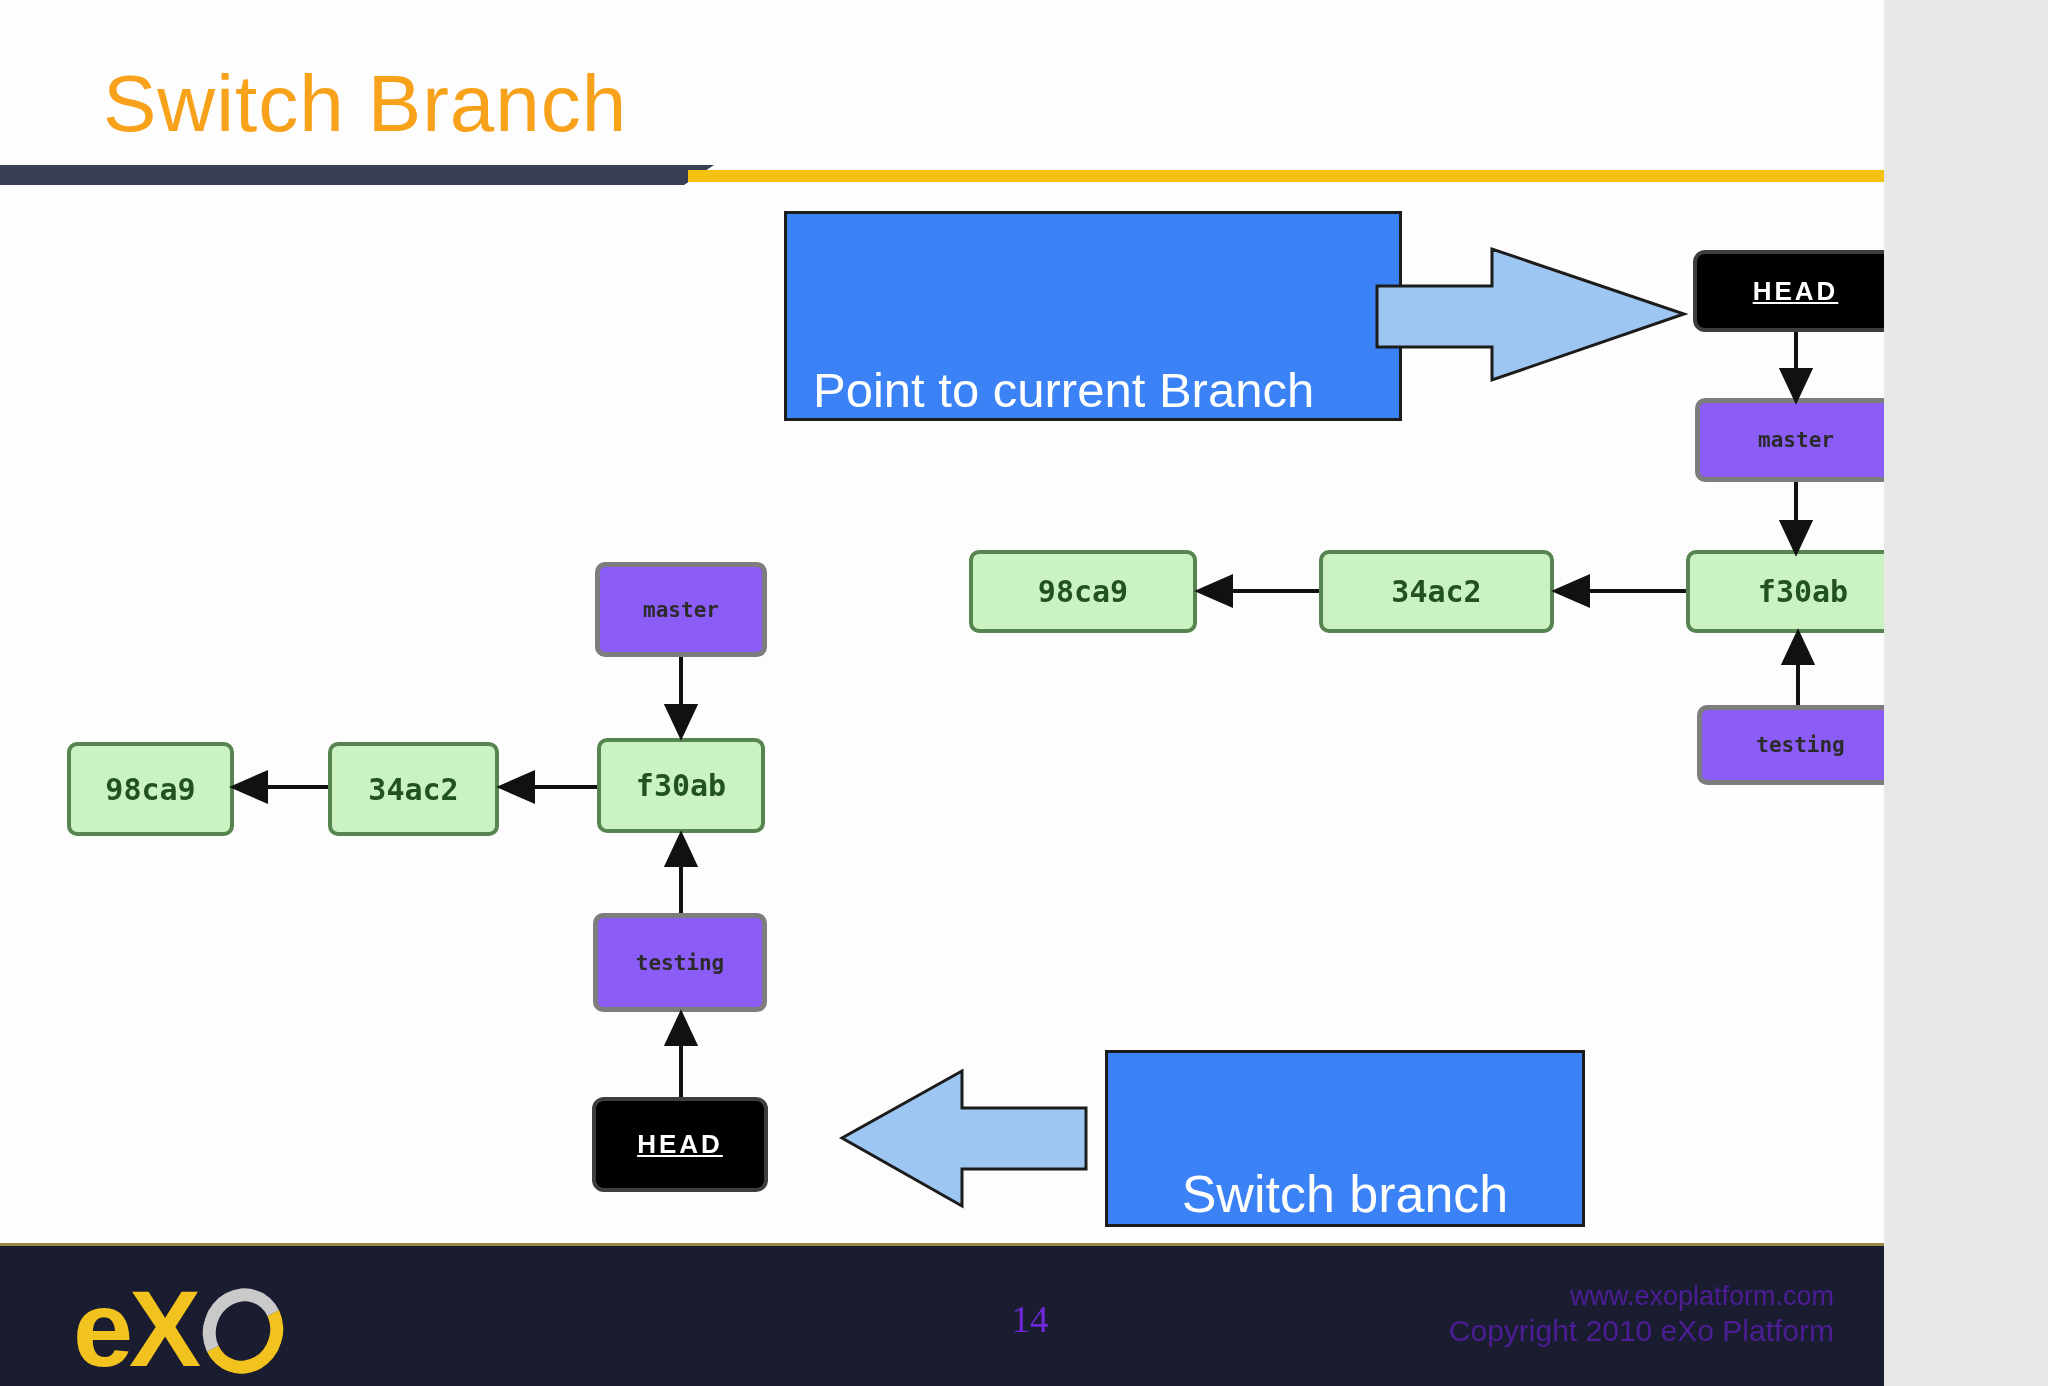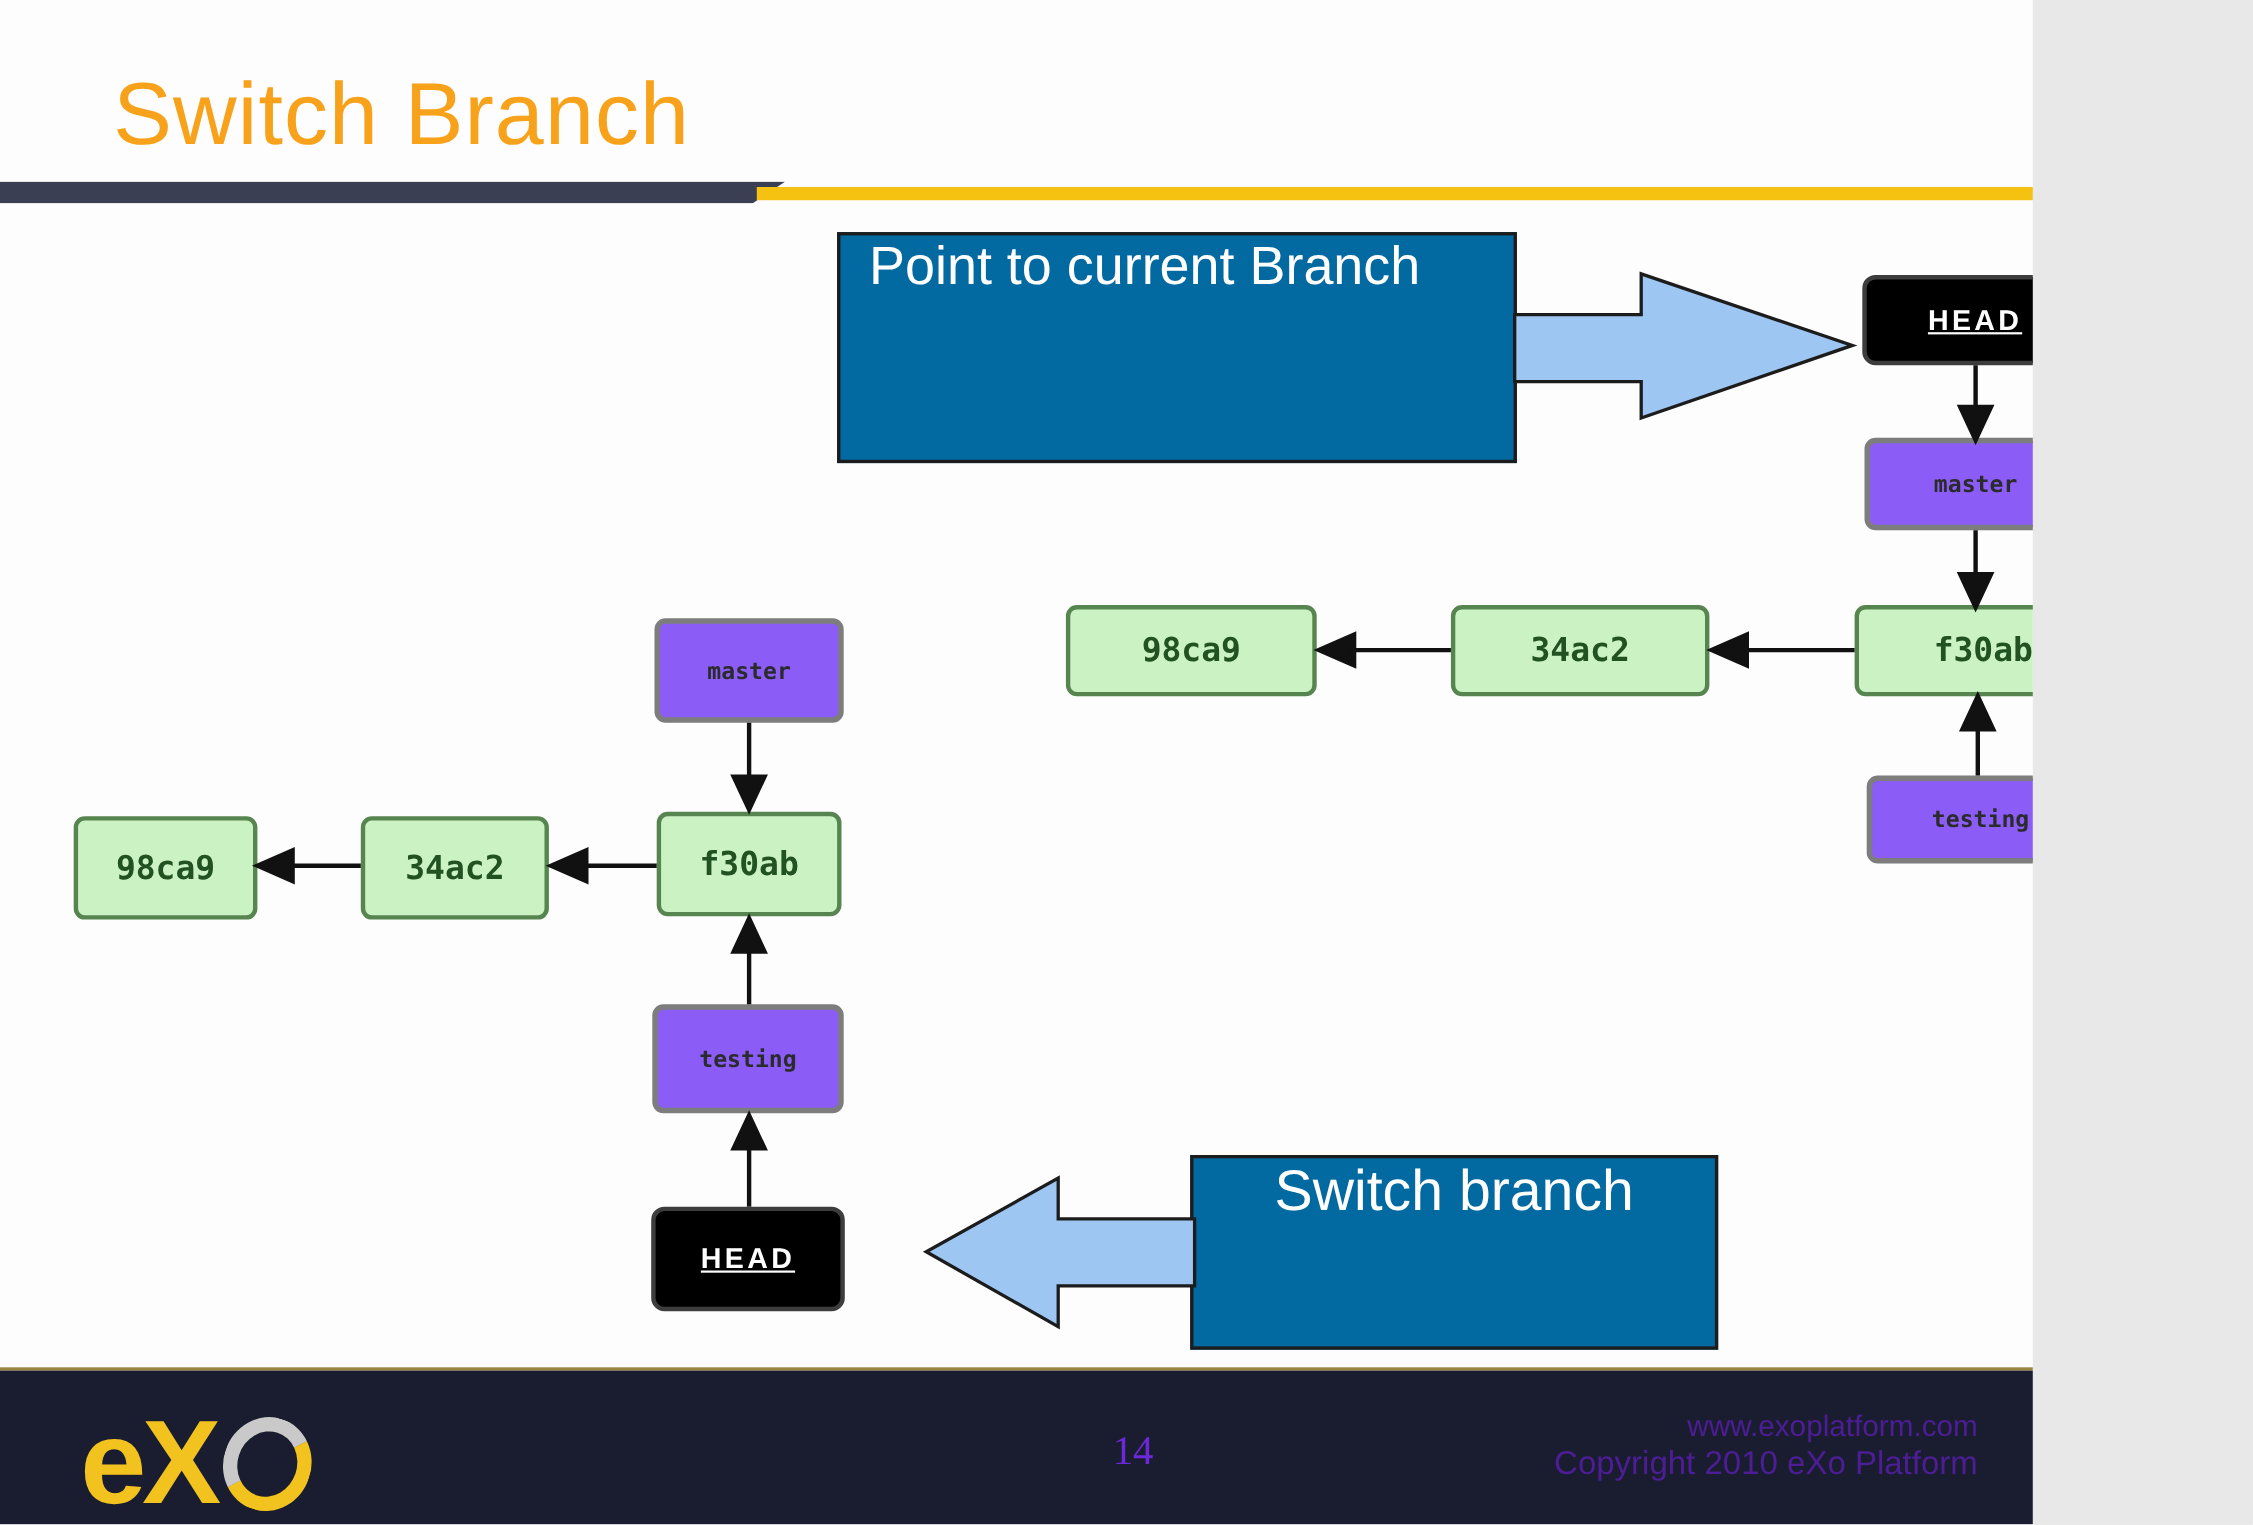--- a/index.html
+++ b/index.html
@@ -1,26 +1,26 @@
 <!DOCTYPE html>
 <html><head>
 <meta charset="utf-8">
 <style>
   html,body{margin:0;padding:0;background:#e8e8e8;}
   .slide{position:relative;width:1848px;height:1386px;background:#fdfdfd;overflow:hidden;
-         font-family:"Liberation Sans",sans-serif;}
+         font-family:"Liberation Sans",sans-serif;padding-left:36px;}
   
   .title{position:absolute;left:103px;top:58px;font-size:80px;color:#F7A21A;
          letter-spacing:1px;white-space:nowrap;}
   .bar-navy{position:absolute;left:0;top:165px;width:714px;height:20px;background:#3A3F54;
             clip-path:polygon(0 0,100% 0,calc(100% - 30px) 100%,0 100%);}
   .bar-gold{position:absolute;left:688px;top:170px;width:1360px;height:12px;background:#F5C211;}
   
-  .callout{position:absolute;box-sizing:border-box;background:#0369a1;border:3px solid #1c1c1c;
-           display:flex;align-items:flex-start;color:#ffffff;}
+  .callout{position:absolute;box-sizing:border-box;background:#3b82f6;border:3px solid #1c1c1c;
+           display:flex;align-items:flex-end;color:#ffffff;margin-left:23px;}
   .callout-1{left:761px;top:211px;width:618px;height:210px;font-size:49px;padding-left:26px;}
   .callout-2{left:1082px;top:1050px;width:480px;height:177px;font-size:52px;justify-content:center;}
   
   .node{position:absolute;box-sizing:border-box;display:flex;align-items:center;justify-content:center;
         font-family:"DejaVu Sans Mono",monospace;font-weight:bold;border-radius:10px;}
   .node.green{background:#CBF2C3;border:4px solid #57854F;color:#235222;font-size:30px;}
   .node.gray{background:#8b5cf6;border:5px solid #7D7D7D;color:#2b2b2b;font-size:21px;}
   .node.dark{background:#000000;border:4px solid #3d3d3d;color:#ffffff;font-size:26px;
              font-family:"Liberation Sans",sans-serif;letter-spacing:3px;border-radius:12px;text-decoration:underline;}
   .overlay{position:absolute;left:0;top:0;width:2048px;height:1386px;pointer-events:none;}

